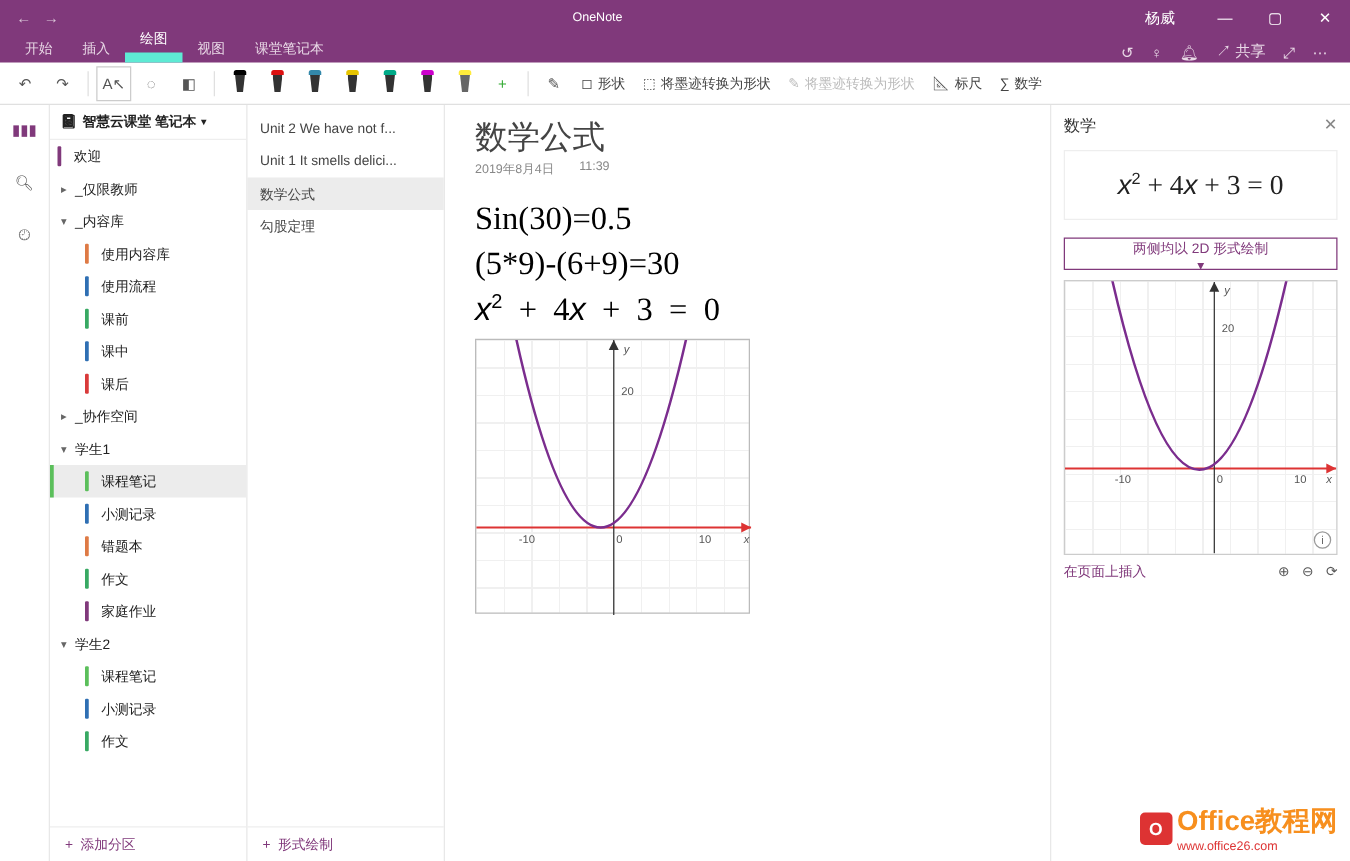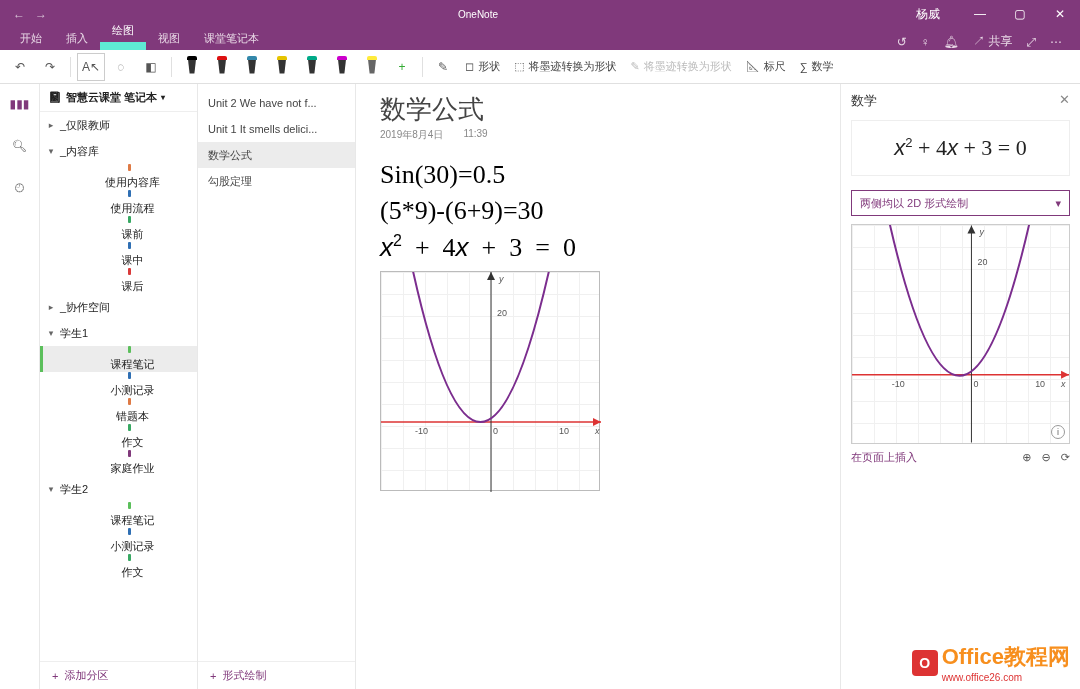--- a/index.html
+++ b/index.html
@@ -41,21 +41,21 @@
 .rail .ricon.active { color:#80397b; }
 
 
 .col-sections { width: 158px; border-right:1px solid #e8e8e8; display:flex; flex-direction:column; position:relative;}
 .notebook-header { height:28px; display:flex; align-items:center; padding:0 8px; gap:4px; font-size:11px; font-weight:600; color:#222; border-bottom:1px solid #eee;}
 .sections-scroll { flex:1; overflow:hidden; }
 .sec-row { height:26px; display:flex; align-items:center; padding-left:6px; font-size:11px; cursor:default; gap:4px; color:#222;}
 .sec-row.group { font-weight:400; }
 .sec-row .caret { width:10px; text-align:center; color:#666; font-size:9px;}
 .sec-row .bar { width:3px; height:16px; margin-right:6px; border-radius:1px;}
-.sec-row.indent { padding-left: 28px; flex-direction: column; }
+.sec-row.indent { padding-left: 28px; }
 .sec-row.selected { background:#ececec; border-left:3px solid #5bbf5b; padding-left:25px; }
 .add-row { height:28px; display:flex; align-items:center; gap:6px; padding-left:12px; color:#80397b; font-size:11px; border-top:1px solid #eee; cursor:default;}
 
 
 .col-pages { width: 158px; border-right:1px solid #e8e8e8; display:flex; flex-direction:column; }
 .pages-scroll { flex:1; padding-top:6px;}
 .page-row { height:26px; display:flex; align-items:center; padding:0 10px; font-size:11px; color:#444; cursor:default; white-space:nowrap; overflow:hidden; text-overflow:ellipsis;}
 .page-row.selected { background:#ececec; }
 
 
@@ -64,21 +64,21 @@
 .page-meta { font-size:10px; color:#888; display:flex; gap:20px; margin-bottom:18px;}
 .eq-line { font-size: 26px; color:#000; font-family: "Cambria Math","Times New Roman",serif; margin: 6px 0;}
 .eq-line .sup { font-size:16px; vertical-align: super;}
 .eq-line .it { font-style: italic; }
 .graph-box { width:220px; height:220px; border:1px solid #bbb; margin-top:8px; position:relative; background: repeating-linear-gradient(#f0f0f0 0 1px, transparent 1px 22px), repeating-linear-gradient(90deg,#f0f0f0 0 1px, transparent 1px 22px); }
 
 
 .mathpane { width:240px; border-left:1px solid #e8e8e8; padding:8px 10px; position:relative; display:flex; flex-direction:column;}
 .mathpane .mp-title { font-size:13px; color:#333; margin-bottom:10px; display:flex; justify-content:space-between;}
 .mathpane .mp-eq { border:1px solid #eee; padding:14px 6px; text-align:center; font-size:22px; font-family:"Cambria Math","Times New Roman",serif; color:#222; margin-bottom:14px;}
-.mathpane .mp-select { border:1px solid #80397b; color:#80397b; height:26px; display:flex; align-items:center; justify-content:space-between; padding:0 8px; font-size:11px; margin-bottom:8px; cursor:default;}
+.mathpane .mp-select { border:1px solid #80397b; color:#80397b; height:26px; display:flex; align-items:center; justify-content:space-between; padding:0 8px; font-size:11px; margin-bottom:8px; cursor:default;flex-direction:column;}
 .mathpane .mp-graph { border:1px solid #ccc; height:220px; position:relative; background: repeating-linear-gradient(#f0f0f0 0 1px, transparent 1px 22px), repeating-linear-gradient(90deg,#f0f0f0 0 1px, transparent 1px 22px);}
 .mathpane .mp-footer { display:flex; align-items:center; justify-content:space-between; margin-top:6px; font-size:11px; color:#80397b;}
 .mp-footer .icons { display:flex; gap:10px; color:#555;}
 .info-badge { position:absolute; bottom:4px; right:4px; width:14px; height:14px; border:1px solid #999; border-radius:50%; font-size:9px; display:flex; align-items:center; justify-content:center; color:#666; background:#fff;}
 
 
 .watermark { position: fixed; bottom: 6px; right: 10px; display:flex; align-items:center; gap:4px; }
 .watermark .big { font-size:22px; font-weight:700; color:#f78f1e; }
 .watermark .small { font-size:10px; color:#d33; display:block; }
 .wm-icon { width:26px; height:26px; background:#d33; border-radius:4px; display:flex; align-items:center; justify-content:center; color:#fff; font-weight:700; font-size:14px;}
@@ -164,20 +164,24 @@
     <div class="ricon">🕘︎</div>
   </div>
 
   <div class="col-sections">
     <div class="notebook-header">
       <span>📓︎</span>
       <span>智慧云课堂 笔记本</span>
       <span style="font-size:8px;">▾</span>
     </div>
     <div class="sections-scroll" id="sections">
+        <div class="sec-row">
+          <span class="bar" style="background:#80397b"></span>
+          <span>欢迎</span>
+        </div>
         <div class="sec-row group">
           <span class="caret">▸</span>
           <span>_仅限教师</span>
         </div>
         <div class="sec-row group">
           <span class="caret">▾</span>
           <span>_内容库</span>
         </div>
         <div class="sec-row indent">
           <span class="bar" style="background:#de7a45"></span>

